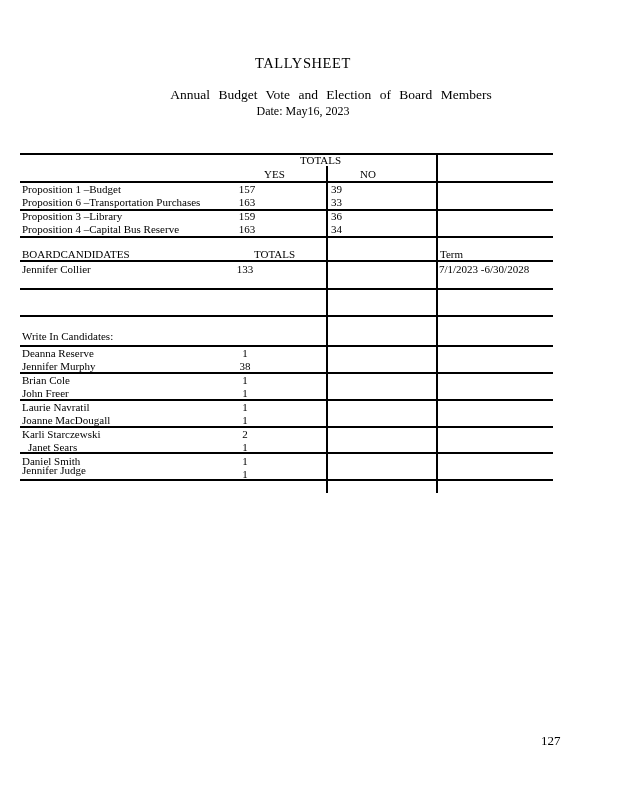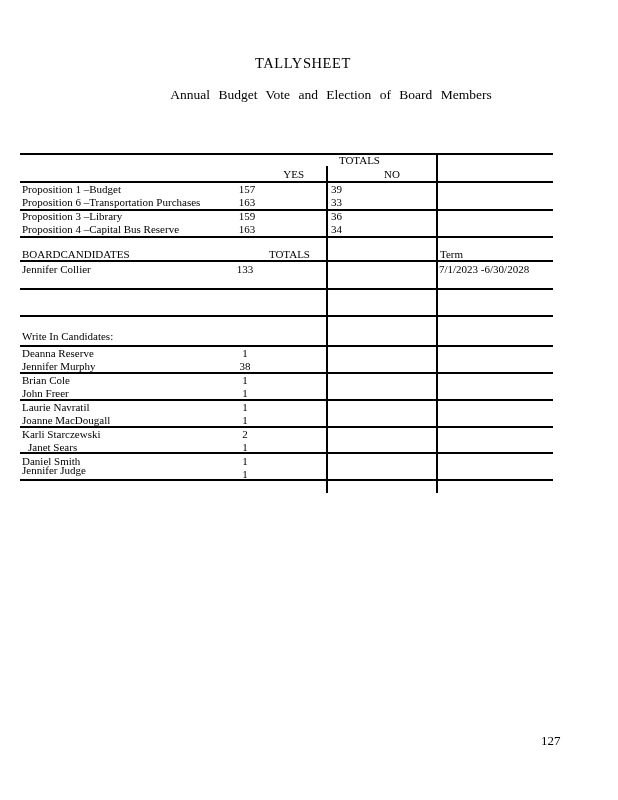--- a/index.html
+++ b/index.html
@@ -43,36 +43,37 @@
     position: absolute;
     font-size: 11px;
     line-height: 13px;
     white-space: nowrap;
   }
   .val {
     width: 30px;
     text-align: center;
   }
   .ctr {
-    text-align: right;
+    text-align: left;
   }
   .pgnum {
     position: absolute;
     top: 733px;
     left: 541px;
     font-size: 13px;
   }
 </style>
 </head>
 <body>
 
 <div class="page">
 
   <div class="tline t1">TALLYSHEET</div>
   <div class="tline t3">Annual Budget Vote and Election of Board Members</div>
+  <div class="tline t4">Date: May16, 2023</div>
 
   <div class="hr" style="top:153px"></div>
   <div class="hr" style="top:181px"></div>
   <div class="hr" style="top:209px"></div>
   <div class="hr" style="top:236px"></div>
   <div class="hr" style="top:260px"></div>
   <div class="hr" style="top:288px"></div>
   <div class="hr" style="top:315px"></div>
   <div class="hr" style="top:345px"></div>
   <div class="hr" style="top:372px"></div>

